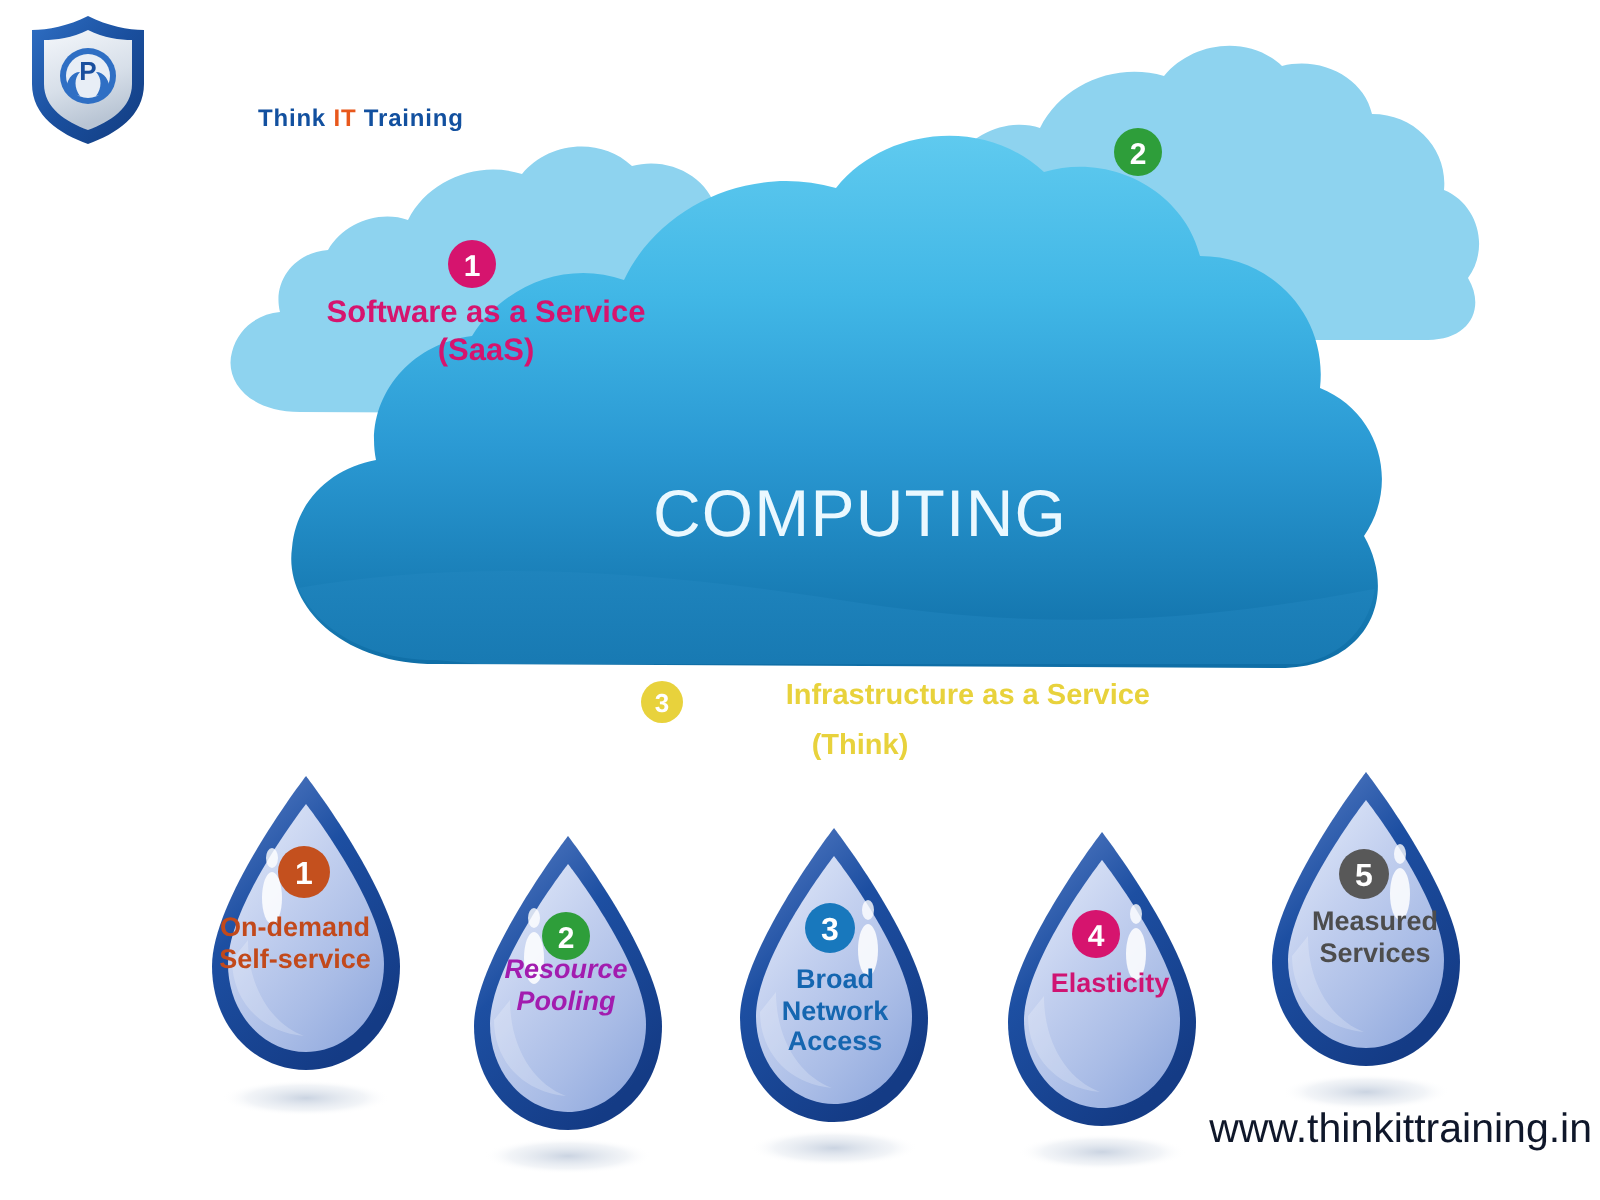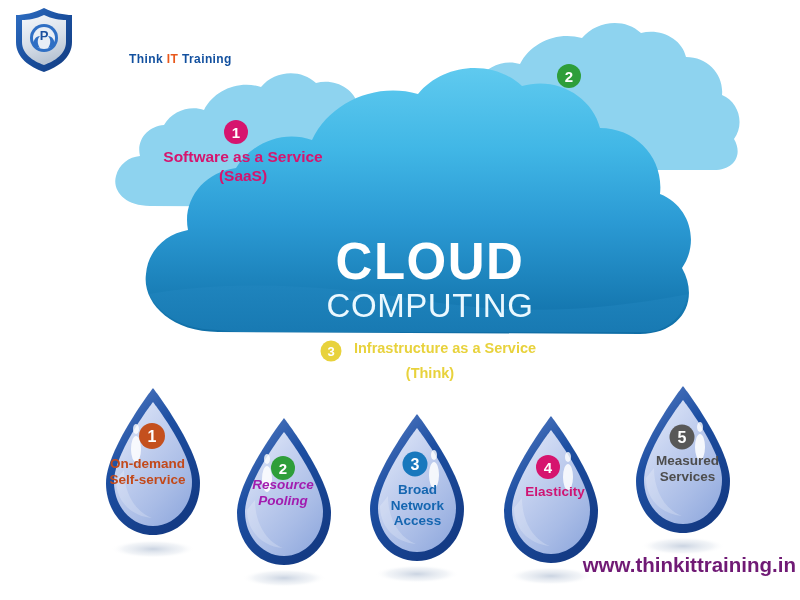--- a/index.html
+++ b/index.html
@@ -38,35 +38,35 @@
   #cloud-title{left:280px;top:238px;width:300px;}
   #cloud-title .big{
     display:block;color:#ffffff;font-size:51px;font-weight:bold;
     letter-spacing:1.5px;line-height:0.96;
   }
   #cloud-title .small{
     display:block;color:#eaf8ff;font-size:33px;font-weight:normal;
     letter-spacing:0.6px;line-height:1.1;margin-top:1px;
   }
   #iaas-line1{left:315px;top:340px;width:260px;color:#e8d23c;
-    font-size:14.5px;font-weight:bold;text-align:center;}
+    font-size:14.5px;font-weight:bold;text-align:right;}
   #iaas-line2{left:340px;top:365px;width:180px;color:#e8d23c;
     font-size:14.5px;font-weight:bold;}
 
   .drop-label{position:absolute;text-align:center;line-height:1.15;
     font-weight:bold;font-size:13.5px;white-space:nowrap;}
   #d1-label{left:80px;top:456px;width:135px;color:#c2491b;}
   #d2-label{left:218px;top:477px;width:130px;color:#a21caf;font-style:italic;}
   #d3-label{left:355px;top:482px;width:125px;color:#1566b0;}
   #d4-label{left:490px;top:484px;width:130px;color:#cf1473;}
   #d5-label{left:620px;top:453px;width:135px;color:#4d4d4d;}
 
   #site-url{
     position:absolute;left:560px;top:553px;width:236px;
-    text-align:right;color:#701a75;font-size:20.5px;font-weight:bold;
+    text-align:right;color:#0f172a;font-size:20.5px;font-weight:normal;
     white-space:nowrap;
   }
 </style>
 </head>
 <body>
 
 <div id="stage">
 
   <svg class="layer" viewBox="0 0 800 600">
     <defs>
@@ -346,21 +346,20 @@
     <div id="brand-tag"><span>Think </span><span class="it">IT</span><span> Training</span></div>
   </div>
 
   <div class="lbl" id="saas-label">
     <div>Software as a Service</div>
     <div>(SaaS)</div>
   </div>
 
 
   <div class="lbl" id="cloud-title">
-    <span class="big">CLOUD</span>
     <span class="small">COMPUTING</span>
   </div>
 
   <div class="lbl" id="iaas-line1">Infrastructure as a Service</div>
   <div class="lbl" id="iaas-line2">(Think)</div>
 
   <div class="drop-label" id="d1-label">
     <div>On-demand</div>
     <div>Self-service</div>
   </div>

